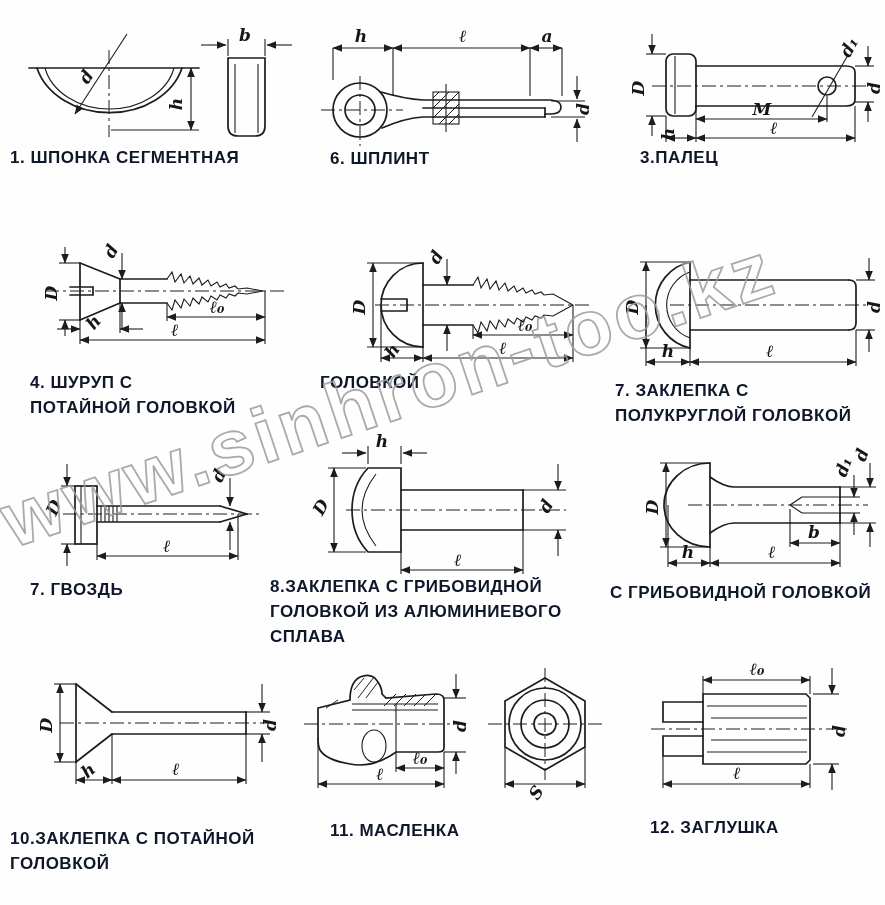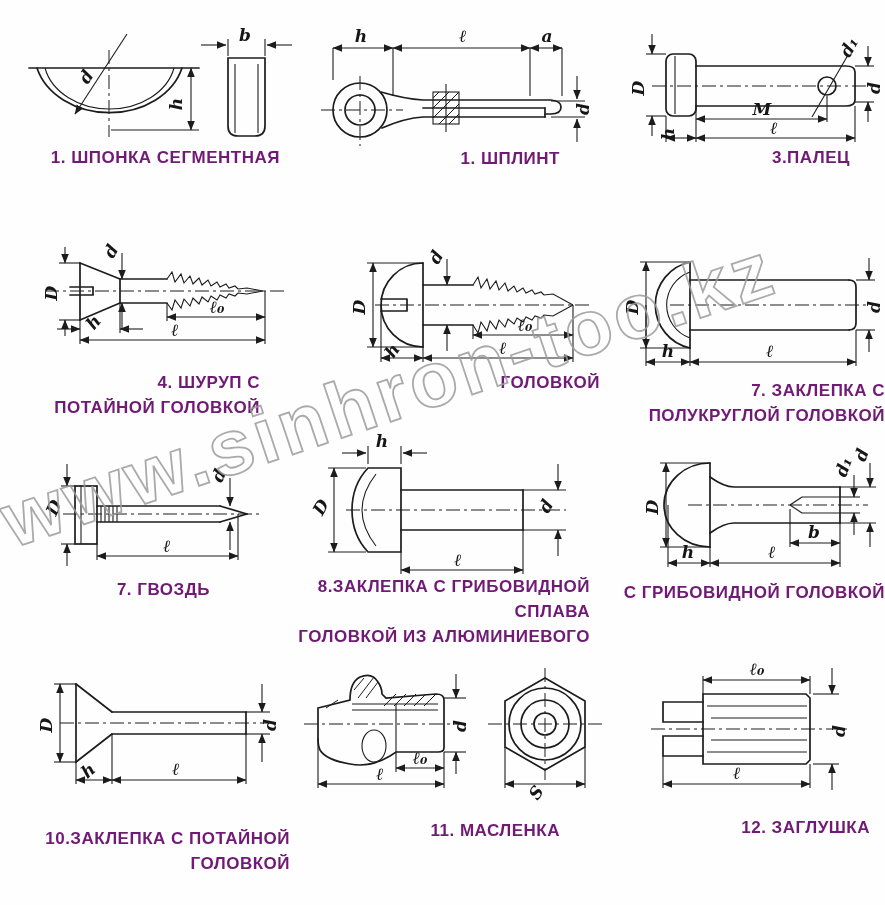--- a/index.html
+++ b/index.html
@@ -1,21 +1,21 @@
 <!DOCTYPE html>
 <html><head>
 <meta charset="utf-8">
 <style>
   html,body{margin:0;padding:0;background:#e8e8e8;}
   .page{position:relative;width:885px;height:905px;background:#fefefe;overflow:hidden;
         font-family:"Liberation Sans",sans-serif;}
   .fig{position:absolute;z-index:1;}
   .fig svg{display:block;overflow:visible;}
   .caption{position:absolute;z-index:2;font-weight:700;font-size:17px;line-height:25px;
-           letter-spacing:.5px;color:#701a75;text-align:right;white-space:nowrap;
+           letter-spacing:.5px;color:#0f172a;text-align:left;white-space:nowrap;
            font-family:"Liberation Sans",sans-serif;}
   .watermark{position:absolute;left:20px;top:470px;height:100px;line-height:100px;z-index:5;
              transform:rotate(-18.5deg);transform-origin:0 100%;
              font-size:78px;font-weight:700;letter-spacing:4px;white-space:nowrap;
              color:transparent;-webkit-text-stroke:1.8px #9c9c9c;opacity:.85;pointer-events:none;}
   
   .ol{stroke:#1c1c1c;stroke-width:1.7;fill:none;stroke-linecap:round;}
   .thin{stroke:#1c1c1c;stroke-width:1.1;fill:none;}
   .cl{stroke:#1c1c1c;stroke-width:1;fill:none;stroke-dasharray:14 4 3 4;}
   .hatch{stroke:#1c1c1c;stroke-width:1;fill:none;}
@@ -89,21 +89,21 @@
         <line class="thin" x1="246" y1="89" x2="280" y2="89"></line>
         <line class="thin" x1="272" y1="48" x2="272" y2="71" marker-end="url(#ar)"></line>
         <line class="thin" x1="272" y1="114" x2="272" y2="91" marker-end="url(#ar)"></line>
       </g>
       <text class="dim" x="56" y="14">h</text>
       <text class="dim" x="158" y="14">ℓ</text>
       <text class="dim" x="242" y="14">a</text>
       <text class="dim" transform="translate(284,81) rotate(-90)">d</text>
     </svg>
   </div>
-  <div class="caption" style="left:330px;top:146px;width:230px">1. ШПЛИНТ</div>
+  <div class="caption" style="left:330px;top:146px;width:230px">6. ШПЛИНТ</div>
 
   <div class="fig" style="left:622px;top:22px">
     <svg width="260" height="135" viewBox="0 0 260 135">
       <g>
         <rect class="ol" x="44" y="32" width="30" height="62" rx="7"></rect>
         <line class="thin" x1="53" y1="34" x2="53" y2="92"></line>
         <path class="ol" d="M74,44 L224,44 Q233,44 233,50 L233,78 Q233,84 224,84 L74,84"></path>
         <line class="cl" x1="30" y1="64" x2="250" y2="64"></line>
         <circle class="ol" cx="205" cy="64" r="9"></circle>
         <line class="thin" x1="190" y1="95" x2="226" y2="33"></line>
@@ -299,22 +299,22 @@
         <line class="thin" x1="133" y1="140" x2="255" y2="140" marker-start="url(#ar)" marker-end="url(#ar)"></line>
       </g>
       <text class="dim" x="114" y="17">h</text>
       <text class="dim" transform="translate(58,80) rotate(-60)">D</text>
       <text class="dim" transform="translate(283,79) rotate(-60)">d</text>
       <text class="dim" x="190" y="136">ℓ</text>
     </svg>
   </div>
   <div class="caption" style="left:270px;top:574px;width:320px">
     <div>8.ЗАКЛЕПКА С ГРИБОВИДНОЙ</div>
+    <div>ГОЛОВКОЙ ИЗ АЛЮМИНИЕВОГО</div>
     <div>СПЛАВА</div>
-    <div>ГОЛОВКОЙ ИЗ АЛЮМИНИЕВОГО</div>
   </div>
 
   <div class="fig" style="left:622px;top:435px">
     <svg width="263" height="145" viewBox="0 0 263 145">
       <g>
         <path class="ol" d="M88,28 A46,42 0 0 0 88,112"></path>
         <line class="ol" x1="88" y1="28" x2="88" y2="112"></line>
         <path class="ol" d="M88,42 Q102,52 112,52 L218,52"></path>
         <path class="ol" d="M88,98 Q102,88 112,88 L218,88"></path>
         <line class="ol" x1="218" y1="52" x2="218" y2="88"></line>

